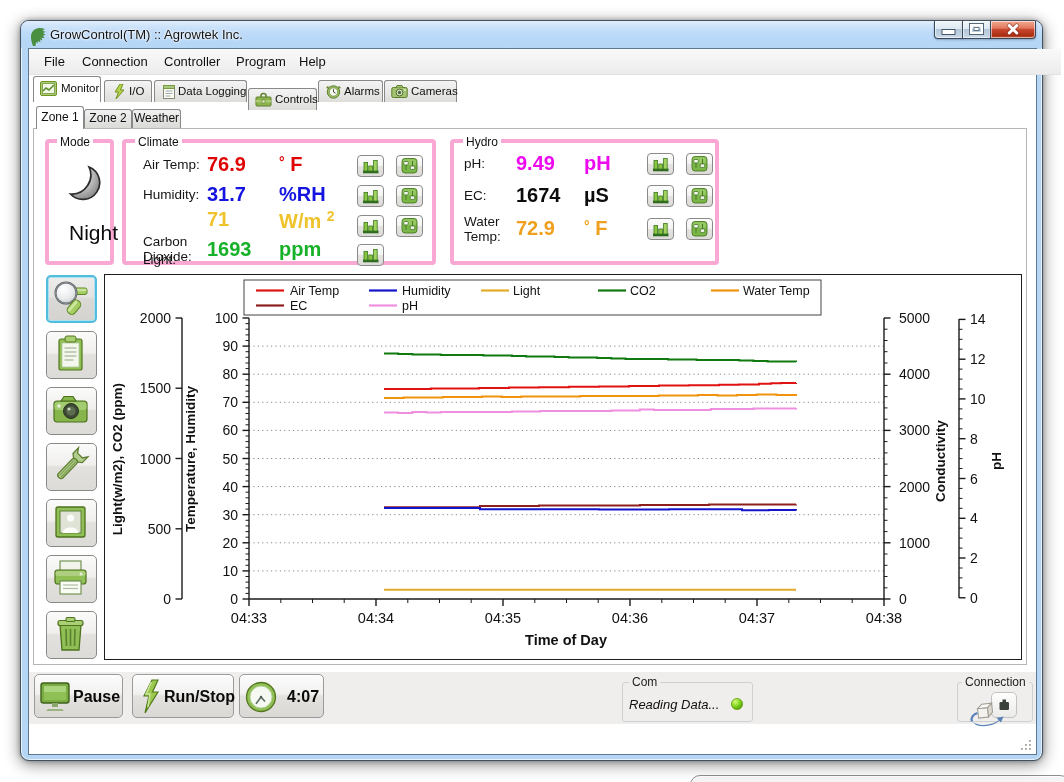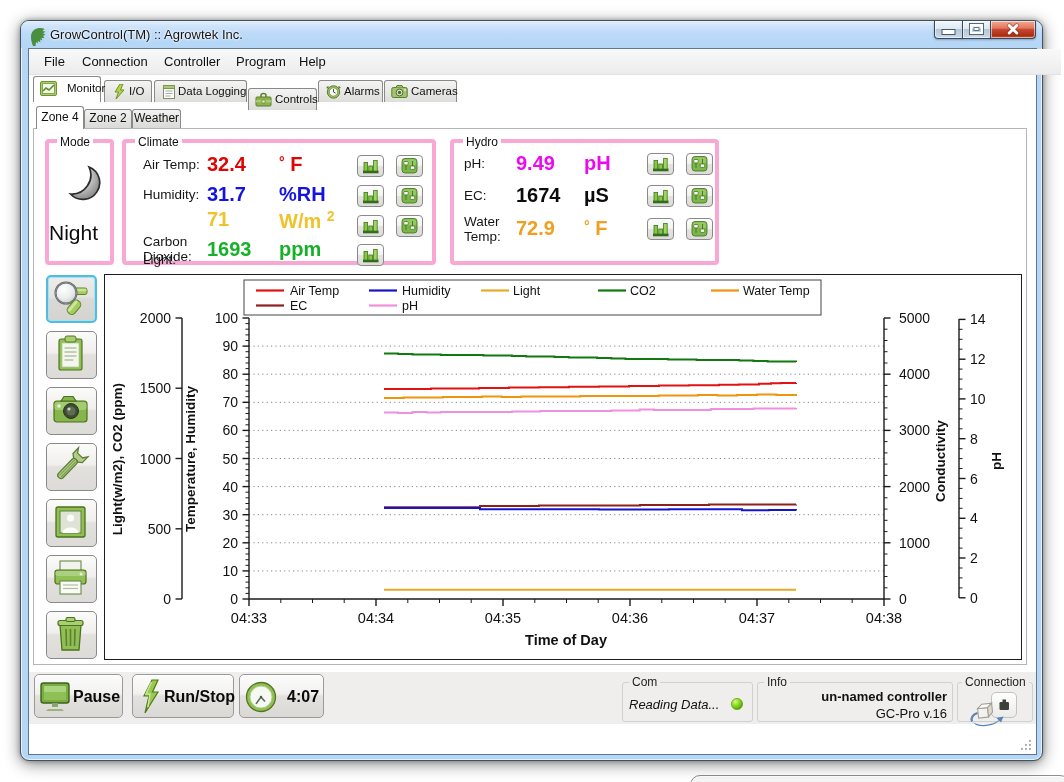--- a/index.html
+++ b/index.html
@@ -90,21 +90,21 @@
       <span class="mitem" style="left:135px">Controller</span>
       <span class="mitem" style="left:207px">Program</span>
       <span class="mitem" style="left:270px">Help</span>
     </div>
     <div class="tab tabsel" style="left:4px; top:27px; width:68px; height:26px; z-index:2;">
       <svg class="tabicon" viewBox="0 0 17 15">
           <rect x="0.5" y="0.5" width="16" height="14" rx="1.5" fill="#aacb7e" stroke="#6f941f"></rect>
           <rect x="2.5" y="2.5" width="12" height="10" fill="#f2f7ea" stroke="#86a84a" stroke-width="1"></rect>
           <polyline points="3,10 6,7 9,9 14,4" stroke="#5f8f2f" stroke-width="1.6" fill="none"></polyline>
         </svg>
-      <span class="tablbl" style="left:33px">Monitor</span>
+      <span class="tablbl" style="left:27px">Monitor</span>
     </div>
     <div class="tab" style="left:75px; top:31px; width:48px; height:22px;">
       <svg class="tabicon" style="top:3px" viewBox="0 0 17 15">
           <path d="M9,0 L4,8 L7.5,8 L5,15 L13,6 L9.5,6 L12,0 Z" fill="#b6d24e" stroke="#71921d" stroke-width="1"></path>
         </svg>
       <span class="tablbl" style="left:24px;top:4px">I/O</span>
     </div>
     <div class="tab" style="left:125px; top:31px; width:93px; height:22px;">
       <svg class="tabicon" style="top:3px" viewBox="0 0 17 15">
           <rect x="2.5" y="1.5" width="11" height="13" fill="#fdfdf6" stroke="#8a8a7a"></rect>
@@ -136,42 +136,42 @@
     <div class="tab" style="left:355px; top:31px; width:73px; height:22px;">
       <svg class="tabicon" style="top:3px" viewBox="0 0 17 15">
           <rect x="0.8" y="3.5" width="15.4" height="10" rx="1.5" fill="#a3c272" stroke="#5e7f2a"></rect>
           <path d="M5,3.5 L6,1.5 L11,1.5 L12,3.5" fill="#a3c272" stroke="#5e7f2a"></path>
           <circle cx="8.5" cy="8.5" r="3.4" fill="#dce8c8" stroke="#4e6f22"></circle>
           <circle cx="8.5" cy="8.5" r="1.7" fill="#51624a"></circle>
           <circle cx="14" cy="6" r="0.9" fill="#e8f0da"></circle>
         </svg>
       <span class="tablbl" style="left:26px;top:4px">Cameras</span>
     </div>
-    <div class="ztab" style="left:7px; top:57px; width:48px; height:23px; background:#ffffff; z-index:3;"><span style="position:relative;top:3px">Zone 4</span></div>
+    <div class="ztab" style="left:7px; top:57px; width:48px; height:23px; background:#ffffff; z-index:3;"><span style="position:relative;top:3px">Zone 1</span></div>
     <div class="ztab" style="left:55px; top:60px; width:48px; height:20px;"><span style="position:relative;top:1px">Zone 2</span></div>
     <div class="ztab" style="left:103px; top:60px; width:49px; height:20px;"><span style="position:relative;top:1px">Weather</span></div>
     <div id="zonepanel"></div>
     <div class="gbox" style="left:16px; top:90px; width:69px; height:126px;">
       <span class="glabel" style="left:8px">Mode</span>
       <svg style="position:absolute;left:17px;top:22px" width="36" height="40" viewBox="0 0 36 40">
         <defs>
             <radialGradient id="moong" cx="35%" cy="30%" r="80%">
           <stop offset="0%" stop-color="#e8e8e8"></stop>
               <stop offset="55%" stop-color="#b8b8b8"></stop>
               <stop offset="100%" stop-color="#7c7c7c"></stop>
             </radialGradient>
           </defs>
         <path d="M23,2 A16.8,16.8 0 1 1 4.5,29 A19,19 0 0 0 23,2 Z" fill="url(#moong)" stroke="#2c2c2c" stroke-width="1.7"></path>
       </svg>
-      <div style="position:absolute;left:0;top:78px;width:69px;text-align:left;font-size:21px;color:#0c0c0c;">Night</div>
+      <div style="position:absolute;left:0;top:78px;width:69px;text-align:right;font-size:21px;color:#0c0c0c;">Night</div>
     </div>
     <div class="gbox" style="left:93px; top:90px; width:314px; height:126px;">
       <span class="glabel" style="left:9px">Climate</span>
       <div style="position:absolute;left:17px;top:14px;font-size:13.5px;color:#151515;line-height:15px;">Air Temp:</div>
-      <div style="position:absolute;left:81px;top:10px;font-size:20px;font-weight:bold;color:#e00505;">32.4</div>
+      <div style="position:absolute;left:81px;top:10px;font-size:20px;font-weight:bold;color:#e00505;">76.9</div>
       <div style="position:absolute;left:153px;top:10px;font-size:20px;font-weight:bold;color:#e00505;"><span style="font-size:14px;vertical-align:4px;">°</span> F</div>
       <div style="position:absolute;left:17px;top:44px;font-size:13.5px;color:#151515;line-height:15px;">Humidity:</div>
       <div style="position:absolute;left:81px;top:40px;font-size:20px;font-weight:bold;color:#1414e0;">31.7</div>
       <div style="position:absolute;left:153px;top:40px;font-size:20px;font-weight:bold;color:#1414e0;">%RH</div>
       <div style="position:absolute;left:17px;top:69px;font-size:13.5px;color:#151515;line-height:15px;margin-top:40px;">Light:</div>
       <div style="position:absolute;left:81px;top:65px;font-size:20px;font-weight:bold;color:#f0c32c;">71</div>
       <div style="position:absolute;left:153px;top:65px;font-size:20px;font-weight:bold;color:#f0c32c;">W/m <span style="font-size:14px;vertical-align:7px;">2</span></div>
       <div style="position:absolute;left:17px;top:91px;font-size:13.5px;color:#151515;line-height:15px;">Carbon<br>Dioxide:</div>
       <div style="position:absolute;left:81px;top:95px;font-size:20px;font-weight:bold;color:#17b129;">1693</div>
       <div style="position:absolute;left:153px;top:95px;font-size:20px;font-weight:bold;color:#17b129;">ppm</div>
@@ -631,25 +631,20 @@
         <defs>
             <radialGradient id="led" cx="35%" cy="30%" r="75%">
               <stop offset="0%" stop-color="#d6fa7a"></stop>
               <stop offset="55%" stop-color="#7ed321"></stop>
               <stop offset="100%" stop-color="#4e9a06"></stop>
             </radialGradient>
           </defs>
         <circle cx="7" cy="7" r="5.6" fill="url(#led)" stroke="#69a312" stroke-width="0.8"></circle>
       </svg>
     </div>
-    <div class="bgbox" style="left:728px;top:633px;width:196px;height:40px;">
-      <span class="bglabel">Info</span>
-      <div style="position:absolute;right:5px;top:6px;font-size:13px;font-weight:bold;color:#111;">un-named controller</div>
-      <div style="position:absolute;right:5px;top:23px;font-size:13px;color:#111;">GC-Pro v.16</div>
-    </div>
     <div class="bgbox" style="left:928px;top:633px;width:76px;height:40px;">
       <span class="bglabel" style="left:4px">Connection</span>
       <div style="position:absolute;left:33px;top:9px;width:26px;height:26px;border:1px solid #c2c2c2;border-radius:5px;background:linear-gradient(180deg,#fefefe,#ebebe9);"></div>
       <svg width="70" height="46" viewBox="0 0 70 46" style="position:absolute;left:0;top:0">
         <rect x="41.5" y="19" width="9.5" height="8" rx="1.2" fill="#3c413c"></rect>
         <rect x="44.5" y="16.5" width="3.5" height="3" fill="#3c413c"></rect>
         <g transform="rotate(-6 26 29)">
           <rect x="20" y="25" width="10" height="9.5" fill="#f4f2ee" stroke="#a09c94" stroke-width="1"></rect>
           <path d="M20,25 L24.5,21 L34.5,21 L30,25 Z" fill="#fbfaf8" stroke="#a09c94" stroke-width="1"></path>
           <path d="M30,25 L34.5,21 L34.5,30 L30,34.5 Z" fill="#ddd8d0" stroke="#a09c94" stroke-width="1"></path>

